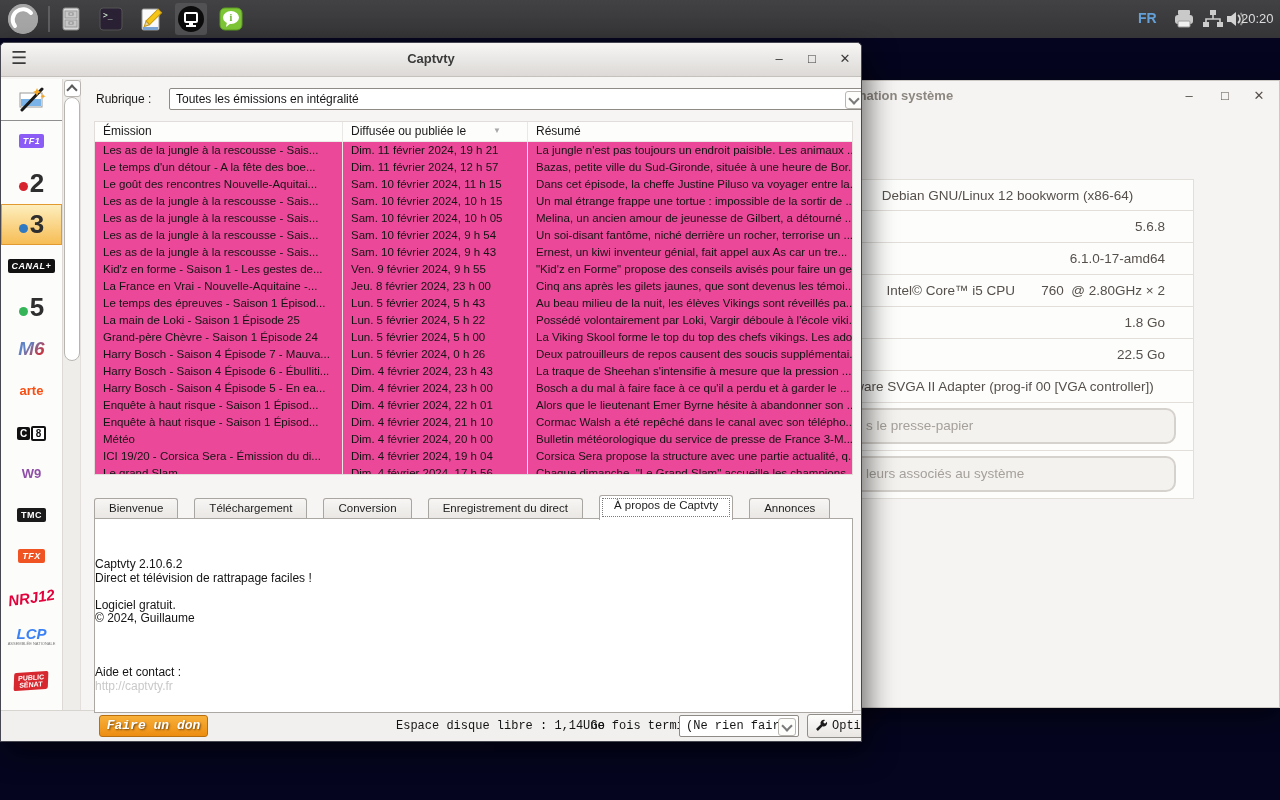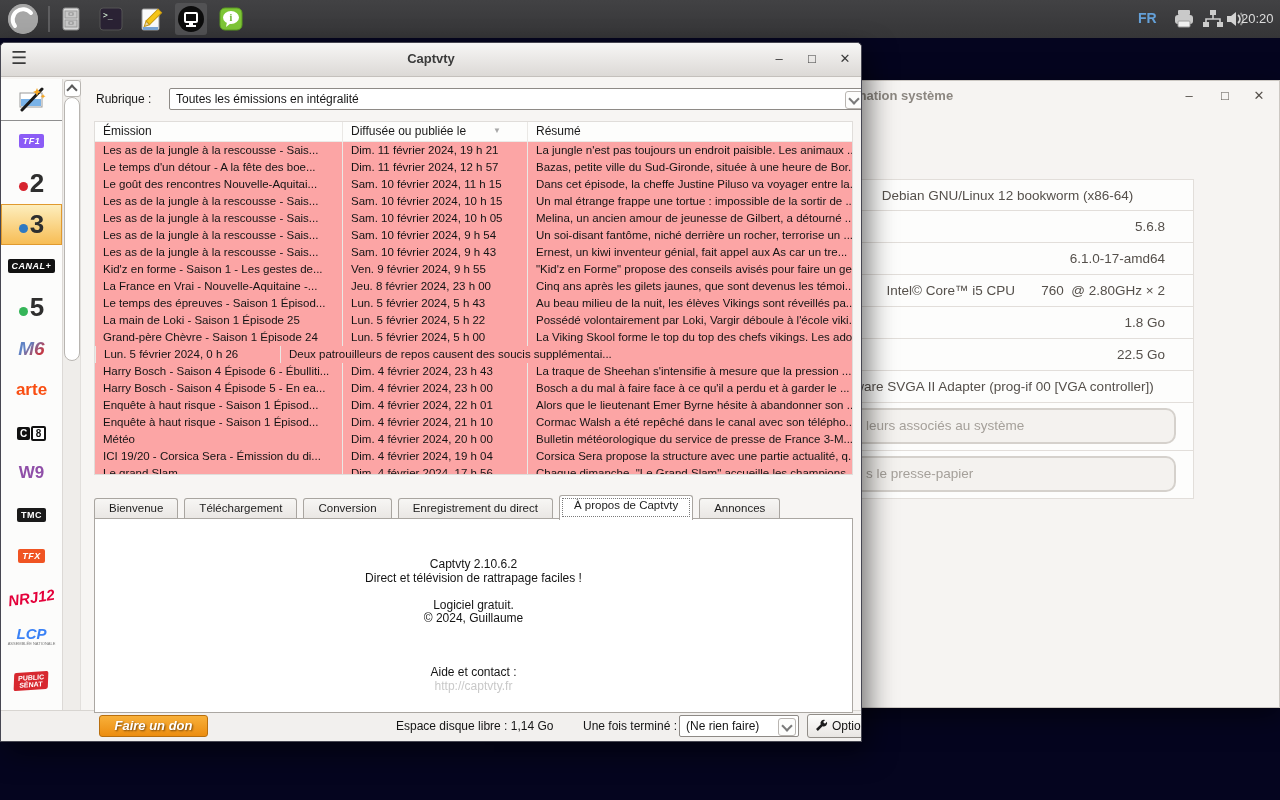--- a/index.html
+++ b/index.html
@@ -33,53 +33,53 @@
   .channels{position:absolute;left:0;top:36px;width:62px;height:664px;background:#fcfcfb;border-right:1px solid #dcd9d6;box-sizing:border-box;}
   .channel-item{height:41.5px;display:flex;align-items:center;justify-content:center;box-sizing:border-box;}
   .channel-item.first{border-bottom:1px solid #8f8f8f;}
   .channel-item.selected{background:linear-gradient(#fdeebd,#f7bd55);border:1px solid #e09a2f;}
   .logo-box{display:inline-block;padding:2px 4px;border-radius:2px;font-size:9px;font-weight:bold;letter-spacing:.5px;}
   .logo-box.it{font-style:italic;}
   .logo-box2{display:inline-block;padding:2px 4px;font-size:7px;font-weight:bold;line-height:7px;text-align:center;transform:skew(-6deg) rotate(-4deg);border-radius:2px;}
   .logo-dot{display:flex;align-items:center;gap:2px;}
   .logo-dot i{display:inline-block;width:9px;height:9px;border-radius:50%;margin-top:8px;}
   .logo-dot b{font-size:26px;font-weight:bold;color:#2e2e2e;line-height:26px;}
-  .logo-text{font-size:17px;font-weight:bold;}
+  .logo-text{font-size:13px;font-weight:bold;}
   .logo-m6{font-size:19px;font-weight:800;font-style:italic;background:linear-gradient(135deg,#5f82c4 35%,#c23a47 75%);-webkit-background-clip:text;background-clip:text;color:transparent;}
   .logo-c8 b{display:inline-block;width:13px;height:13px;background:#111;color:#fff;font-size:10px;text-align:center;line-height:13px;border-radius:2px;}
   .logo-c8 i{display:inline-block;width:11px;height:11px;background:#fff;color:#111;border:2px solid #111;font-size:10px;font-style:normal;font-weight:bold;text-align:center;line-height:11px;border-radius:2px;margin-left:1px;}
   .logo-lcp{text-align:center;line-height:10px;}
   .logo-lcp b{font-size:15px;font-style:italic;color:#3b82f6;display:block;text-align:center;}
   .logo-lcp u{font-size:4px;color:#777;text-decoration:none;display:block;}
   .logo-nrj{font-size:15px;font-weight:800;font-style:italic;transform:rotate(-8deg);display:inline-block;}
   
   .chan-scroll{position:absolute;left:62px;top:36px;width:18px;height:664px;background:#efedea;border-right:1px solid #e2dfdc;box-sizing:border-box;}
   .sbtn{position:absolute;left:1px;width:15px;height:15px;background:#fff;border:1px solid #b8b5b1;border-radius:3px;}
   .sbtn::after{content:"";position:absolute;left:3px;width:6px;height:6px;border-left:2px solid #5a5a5a;border-bottom:2px solid #5a5a5a;}
   .sbtn.up{top:1px}.sbtn.up::after{top:5px;transform:rotate(135deg);}
   .sbtn.down{bottom:1px}.sbtn.down::after{top:2px;transform:rotate(-45deg);}
   .sthumb{position:absolute;left:1px;top:18px;width:14px;height:262px;background:#fff;border:1px solid #b8b5b1;border-radius:8px;}
   
-  .table-wrap{position:absolute;left:93px;top:78px;width:759px;height:354px;background:#fca5a5;border:1px solid #e0ddda;box-sizing:border-box;overflow:hidden;}
+  .table-wrap{position:absolute;left:93px;top:78px;width:759px;height:354px;background:#ec4899;border:1px solid #e0ddda;box-sizing:border-box;overflow:hidden;}
   .thead{display:flex;height:19px;background:#fdfdfc;border-bottom:1px solid #eceae7;}
   .thead .tcell{font-size:12px;color:#1a1a1a;line-height:18px;}
   .trow{display:flex;height:17px;}
   .tcell{padding-left:8px;white-space:nowrap;overflow:hidden;box-sizing:border-box;font-size:11.5px;color:#141414;line-height:17px;}
   .c0{width:247px;}.c1{width:185px;border-left:1px solid #eae8e5;}.c2{flex:1;border-left:1px solid #eae8e5;}
   .sort-ind{float:right;margin-right:26px;color:#a8a8a8;font-size:8px;line-height:18px;}
   
-  .tabs{position:absolute;left:93px;top:452px;height:24px;display:flex;gap:6px;}
+  .tabs{position:absolute;left:93px;top:452px;height:24px;display:flex;gap:16px;}
   .tab{height:20px;margin-top:3px;padding:0 14px;background:linear-gradient(#f7f6f4,#e9e6e3);border:1px solid #a9a5a0;border-bottom:none;
        border-radius:3px 3px 0 0;font-size:11.5px;line-height:19px;color:#1c1c1c;white-space:nowrap;}
   .tab.active{height:24px;margin-top:0;background:#fff;position:relative;z-index:3;outline:1px dotted #7a7a7a;outline-offset:-4px;font-weight:normal;}
   .tabpanel{position:absolute;left:93px;top:475px;width:759px;height:195px;background:#fff;border:1px solid #aba7a2;box-sizing:border-box;z-index:2;}
-  .about-line{position:absolute;left:0;width:100%;text-align:center;font-size:12px;color:#141414;}
+  .about-line{position:absolute;left:0;width:100%;font-size:12px;color:#141414;}
   .a1{top:38px}.a2{top:52px}.a3{top:79px}.a4{top:92px}.a5{top:146px}.a6{top:160px;color:var(--link_gray,#c9c9c9);}
   
-  .footer{position:absolute;left:0;bottom:0;width:100%;height:30px;background:#f2f0ee;border-top:1px solid #d8d5d1;}
+  .footer{position:absolute;left:0;bottom:0;width:100%;height:30px;background:#f2f0ee;border-top:1px solid #d8d5d1;font-family:Liberation Mono, monospace;}
   .donate{position:absolute;left:98px;top:4px;width:109px;height:22px;background:linear-gradient(var(--donate_orange,#f8b03a),#ec8d10);
           border:1px solid #b96f0e;border-radius:3px;box-sizing:border-box;color:#fff;font-weight:bold;font-style:italic;font-size:13px;
           text-align:center;line-height:20px;text-shadow:1px 1px 2px rgba(90,50,0,.85);}
   .ftext{position:absolute;top:0;line-height:30px;font-size:12px;color:#141414;white-space:nowrap;}
   .disk{left:395px}.whendone{left:582px}
   .whendone-select{left:678px;top:4px;width:120px;height:22px;}
   .options-btn{position:absolute;left:806px;top:3px;width:82px;height:24px;background:linear-gradient(#fdfdfc,#e9e6e3);
                border:1px solid #918d88;border-radius:3px;box-sizing:border-box;font-size:12px;color:#141414;
                display:flex;align-items:center;gap:4px;padding-left:6px;}
   
@@ -187,24 +187,24 @@
     </div>
     <div class="sys-rows">
         <div class="sys-row center">Debian GNU/Linux 12 bookworm (x86-64)</div>
         <div class="sys-row right">5.6.8</div>
         <div class="sys-row right">6.1.0-17-amd64</div>
         <div class="sys-row right">Intel© Core™ i5 CPU       760  @ 2.80GHz × 2</div>
         <div class="sys-row right">1.8 Go</div>
         <div class="sys-row right">22.5 Go</div>
         <div class="sys-row left">VMware SVGA II Adapter (prog-if 00 [VGA controller])</div>
         <div class="sys-btnrow">
+          <div class="sys-action">s le presse-papier</div>
+        </div>
+        <div class="sys-btnrow">
           <div class="sys-action">leurs associés au système</div>
-        </div>
-        <div class="sys-btnrow">
-          <div class="sys-action">s le presse-papier</div>
         </div>
       </div>
   </div>
 
   <div class="captvty">
     <div class="cap-titlebar">
       <span class="cap-menu">☰</span>
       <div class="cap-title">Captvty</div>
       <span class="winbtn cap-min">–</span>
       <span class="winbtn cap-max">□</span>
@@ -355,20 +355,21 @@
             <div class="tcell c0">La main de Loki - Saison 1 Épisode 25</div>
             <div class="tcell c1">Lun. 5 février 2024, 5 h 22</div>
             <div class="tcell c2">Possédé volontairement par Loki, Vargir déboule à l'école viki...</div>
           </div>
           <div class="trow">
             <div class="tcell c0">Grand-père Chèvre - Saison 1 Épisode 24</div>
             <div class="tcell c1">Lun. 5 février 2024, 5 h 00</div>
             <div class="tcell c2">La Viking Skool forme le top du top des chefs vikings. Les adol...</div>
           </div>
           <div class="trow">
+            <div class="tcell c0">Harry Bosch - Saison 4 Épisode 7 - Mauva...</div>
             <div class="tcell c1">Lun. 5 février 2024, 0 h 26</div>
             <div class="tcell c2">Deux patrouilleurs de repos causent des soucis supplémentai...</div>
           </div>
           <div class="trow">
             <div class="tcell c0">Harry Bosch - Saison 4 Épisode 6 - Ébulliti...</div>
             <div class="tcell c1">Dim. 4 février 2024, 23 h 43</div>
             <div class="tcell c2">La traque de Sheehan s'intensifie à mesure que la pression ...</div>
           </div>
           <div class="trow">
             <div class="tcell c0">Harry Bosch - Saison 4 Épisode 5 - En ea...</div>

